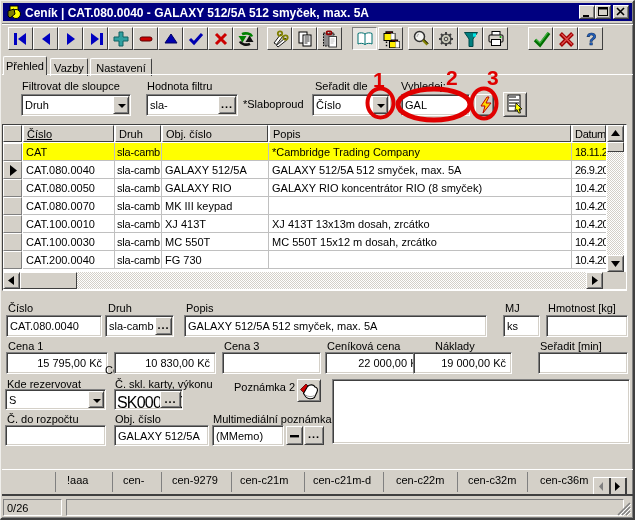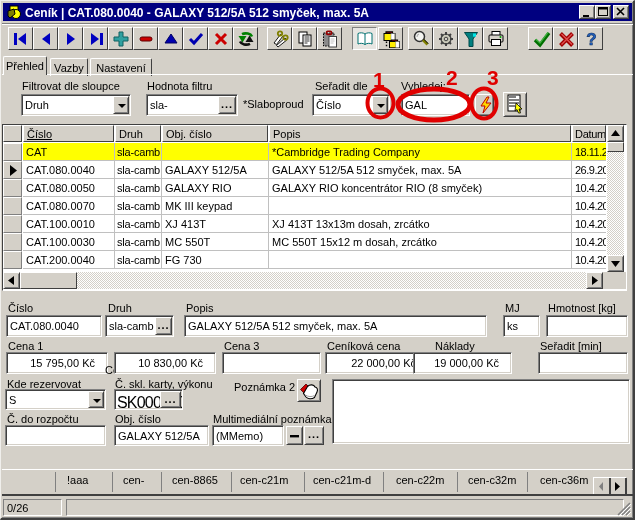--- a/index.html
+++ b/index.html
@@ -47,21 +47,21 @@
   text-align:center; padding-top:3px;
 }
 .label { position:absolute; white-space:nowrap; }
 .edit {
   position:absolute; background:#fff;
   border-top:1px solid #808080; border-left:1px solid #808080;
   border-right:1px solid #fff; border-bottom:1px solid #fff;
   box-shadow: inset 1px 1px 0 #404040, inset -1px -1px 0 #d4d0c8;
   padding:4px 3px 0 3px; white-space:nowrap; overflow:hidden;
 }
-.edit.num { text-align:right; padding-right:12px; }
+.edit.num { text-align:right; padding-right:5px; }
 .cbtn {
   position:absolute; background:#d4d0c8;
   border-top:1px solid #fff; border-left:1px solid #fff;
   border-right:1px solid #404040; border-bottom:1px solid #404040;
   box-shadow: inset 1px 1px 0 #d4d0c8, inset -1px -1px 0 #808080;
 }
 .arrowdown:after {
   content:""; position:absolute; left:50%; top:50%; margin-left:-3px; margin-top:-1px;
   border:4px solid transparent; border-top:4px solid #000; border-bottom:none;
 }
@@ -460,21 +460,21 @@
         <rect x="3" y="8" width="9" height="2.4" fill="#000"></rect>
       </svg></div>
 <div class="cbtn dots" style="left:304px;top:426px;width:20px;height:19px;">...</div>
 </div>
 
 <div id="bottomtabs">
 <div class="abs" style="left:2px;top:469px;width:631px;height:1px;background:#fff"></div>
 <div class="abs" style="left:2px;top:494px;width:631px;height:2px;background:#404040"></div>
 <div class="btab" style="left:67px;">!aaa</div>
 <div class="btab" style="left:123px;">cen-</div>
-<div class="btab" style="left:172px;">cen-8865</div>
+<div class="btab" style="left:172px;">cen-9279</div>
 <div class="btab" style="left:240px;">cen-c21m</div>
 <div class="btab" style="left:313px;">cen-c21m-d</div>
 <div class="btab" style="left:396px;">cen-c22m</div>
 <div class="btab" style="left:468px;">cen-c32m</div>
 <div class="btab" style="left:540px;">cen-c36m</div>
 <div class="bsep" style="left:55px;"></div>
 <div class="bsep" style="left:112px;"></div>
 <div class="bsep" style="left:161px;"></div>
 <div class="bsep" style="left:231px;"></div>
 <div class="bsep" style="left:304px;"></div>

